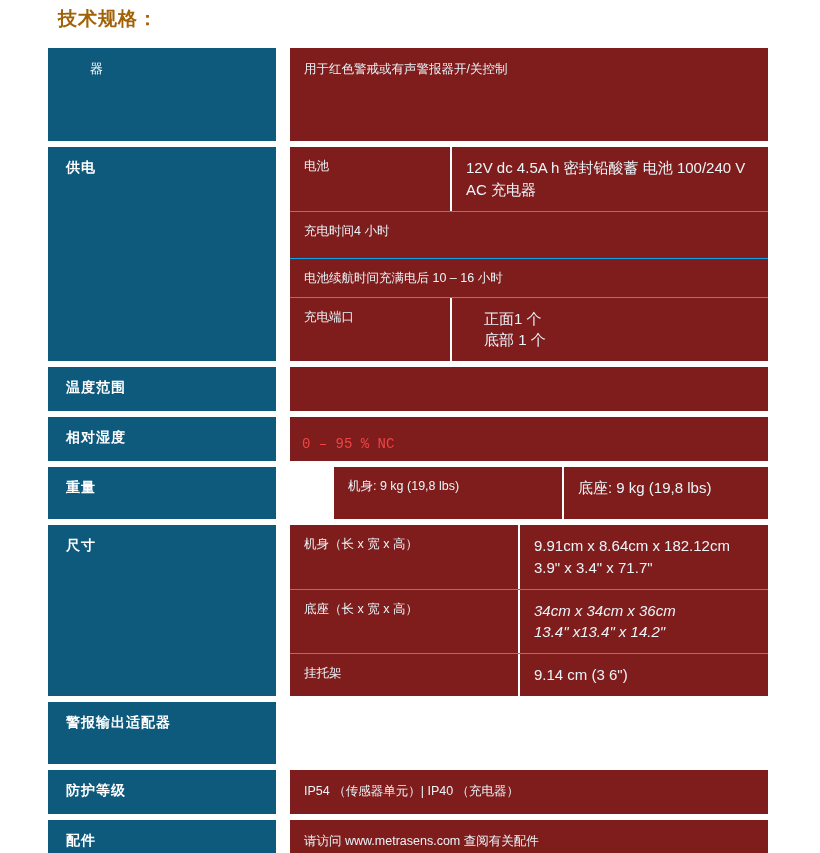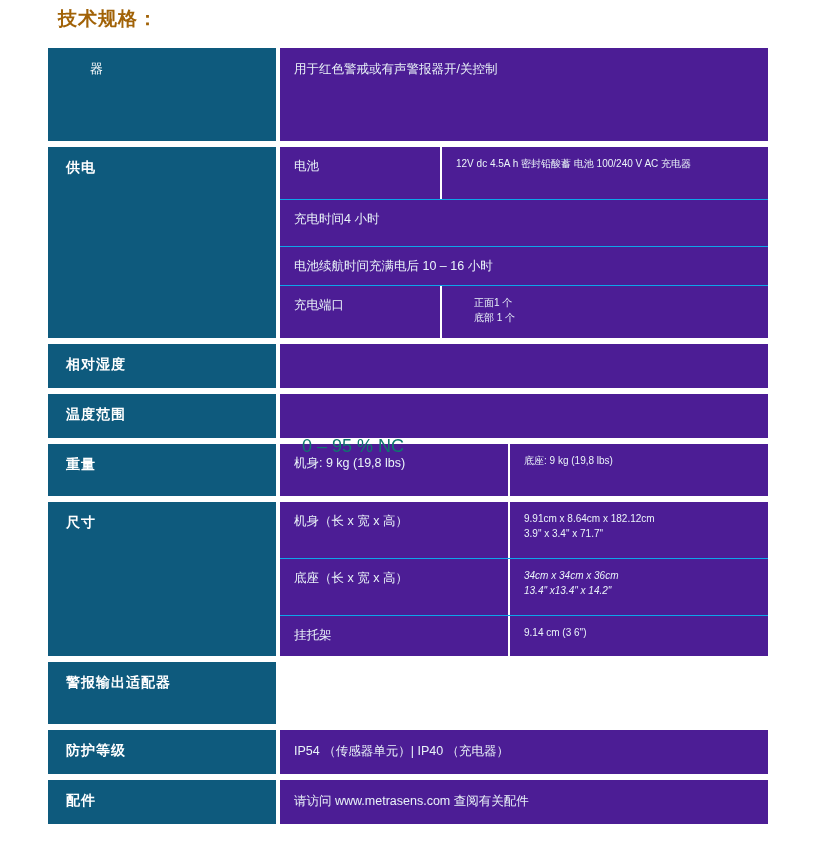--- a/index.html
+++ b/index.html
@@ -53,22 +53,22 @@
     color: #ffffff;
   }
   .label-cell.indent {
     padding-left: 42px;
     font-weight: normal;
     font-size: 13px;
     letter-spacing: 0.5px;
   }
   .value-cell {
     flex: 1 1 auto;
-    background: #4c1d95;
-    margin-left: 4px;
+    background: #7f1d1d;
+    margin-left: 14px;
     box-sizing: border-box;
     position: relative;
   }
   .value-pad {
     padding: 12px 12px 10px 14px;
     font-size: 12.5px;
     line-height: 1.45;
     color: #e9f3f8;
   }
   
@@ -85,44 +85,45 @@
     box-sizing: border-box;
     padding: 10px 8px 10px 14px;
     font-size: 12.5px;
     line-height: 1.45;
     color: #eaf4f9;
   }
   .sub-b {
     flex: 1 1 auto;
     box-sizing: border-box;
     padding: 10px 10px 10px 14px;
-    font-size: 10px;
+    font-size: 15px;
     line-height: 1.45;
     color: #eaf4f9;
     border-left: 2px solid #ffffff;
   }
   .sub-a.wide {
     flex: 0 0 228px;
   }
   .h-power .sub-a { flex: 0 0 160px; }
   .h-dims .sub-a { flex: 0 0 228px; }
   .h-weight .sub-a { flex: 0 0 228px; }
 
   .tall-1 { min-height: 93px; }
   .tall-power { min-height: 190px; }
   .tall-dims { min-height: 148px; }
   .plain-short { min-height: 44px; }
-  .plain-mid { min-height: 52px; }
+  .plain-mid { min-height: 52px; gap: 44px; }
 
   .stray-text {
     position: absolute;
     left: 302px;
     top: 436px;
-    font-size: 18px;
-    color: #0f766e;
+    font-size: 14px;
+    color: #ef4444;
+    font-family: Liberation Mono, monospace;
   }
   .value-cell.empty { }
 </style>
 </head>
 <body>
 
 <div class="page">
 
   <div class="doc-title">技术规格：</div>
 
@@ -152,28 +153,28 @@
         </div>
         <div class="subrow" style="min-height:52px">
           <div class="sub-a">充电端口</div>
           <div class="sub-b" style="white-space:pre-line;padding-left:32px;">正面1 个
 底部 1 个</div>
         </div>
       </div>
     </div>
 
     <div class="row plain-short">
-      <div class="label-cell">相对湿度</div>
+      <div class="label-cell">温度范围</div>
       <div class="value-cell empty">
         <div class="value-pad"></div>
       </div>
     </div>
 
     <div class="row plain-short">
-      <div class="label-cell">温度范围</div>
+      <div class="label-cell">相对湿度</div>
       <div class="value-cell empty">
         <div class="value-pad"></div>
       </div>
     </div>
 
     <div class="row plain-mid h-weight">
       <div class="label-cell">重量</div>
       <div class="value-cell">
         <div class="subrow" style="min-height:52px">
           <div class="sub-a wide">机身: 9 kg (19,8 lbs)</div>

